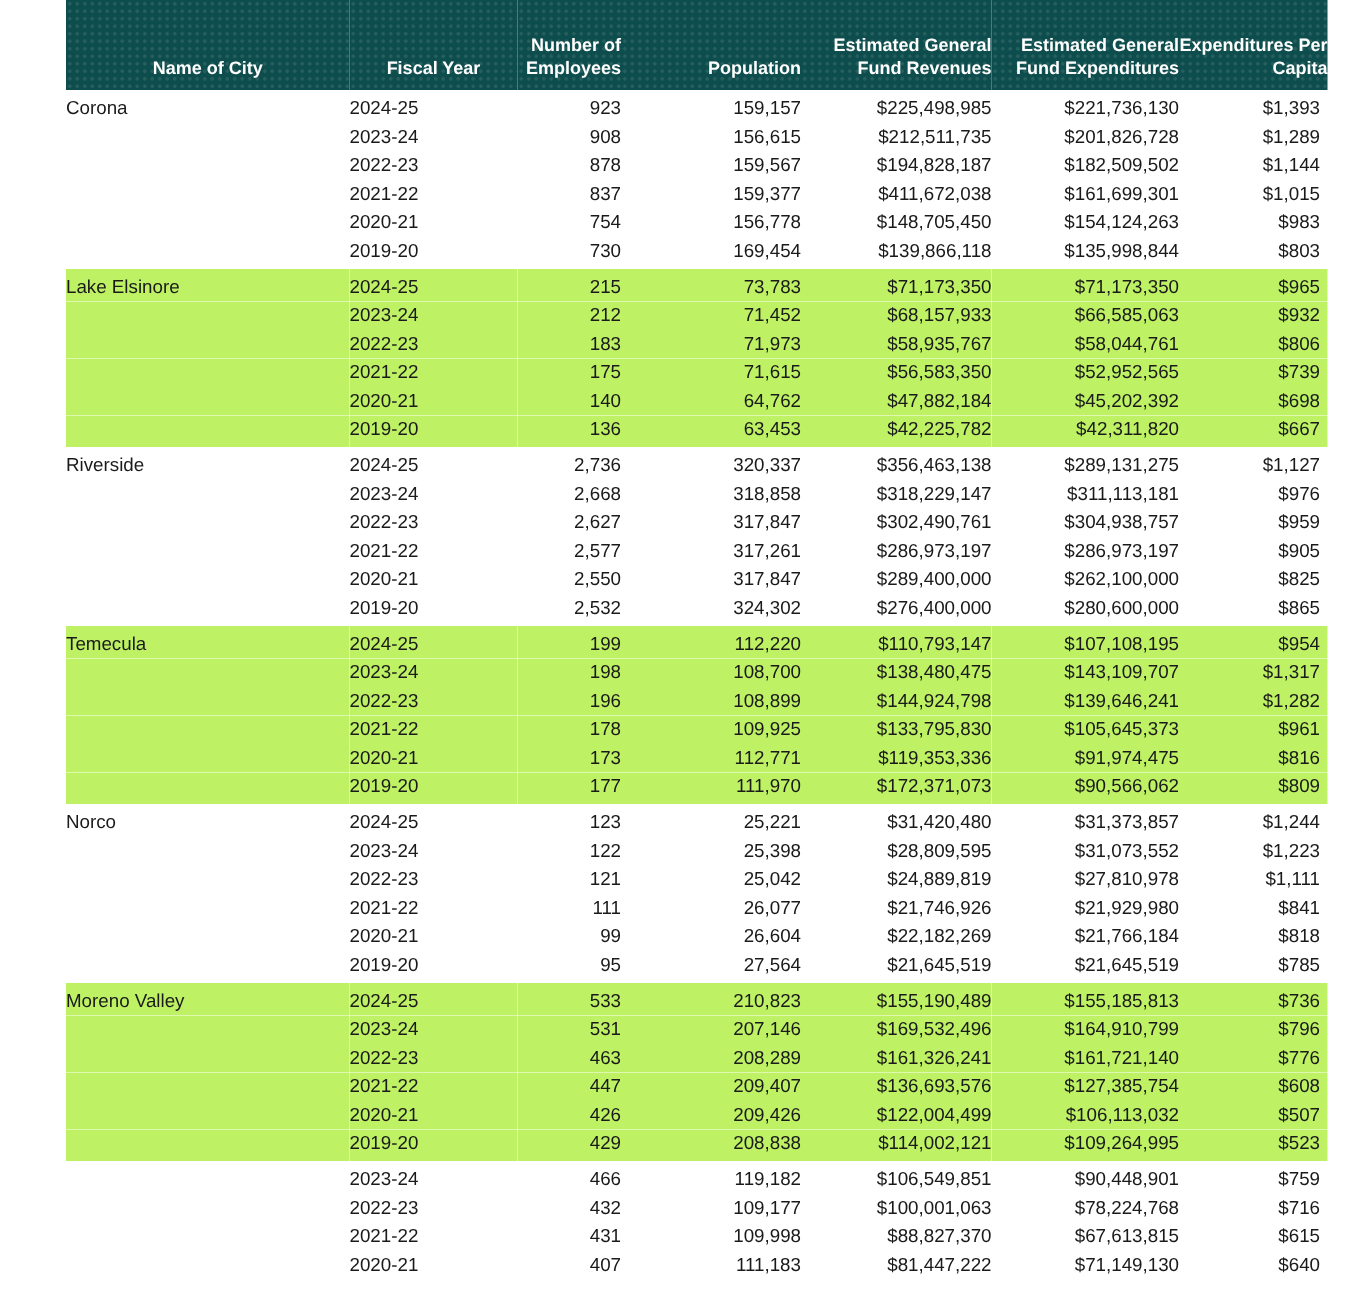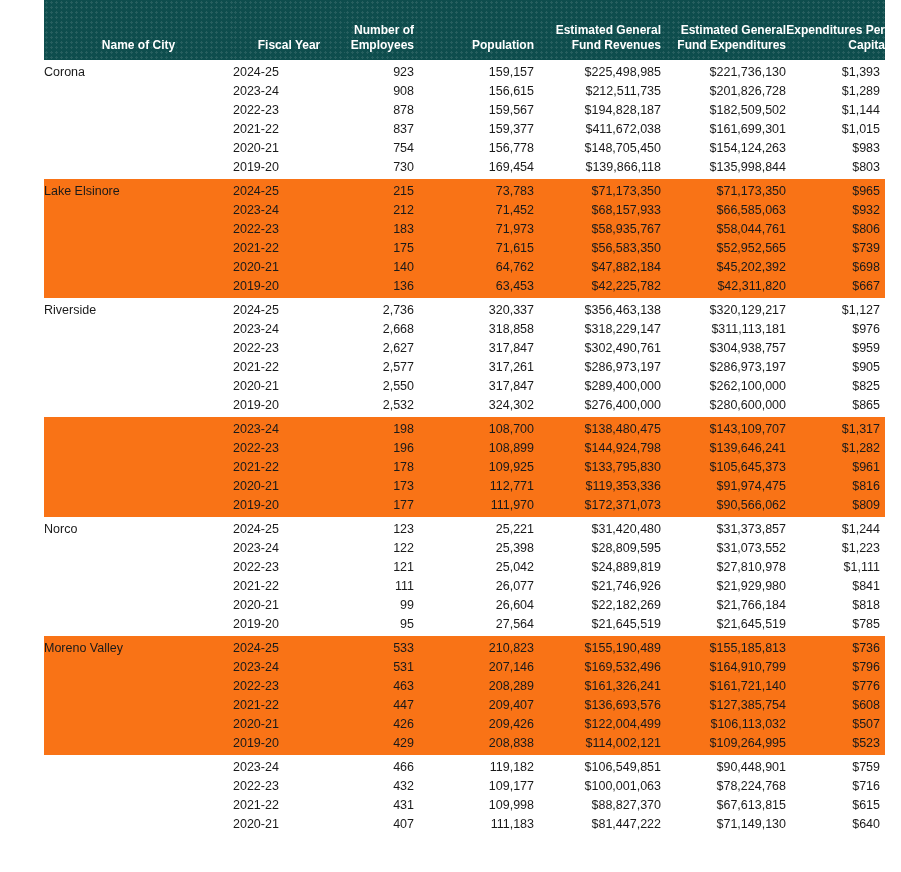--- a/index.html
+++ b/index.html
@@ -66,21 +66,21 @@
     white-space: nowrap;
     overflow: hidden;
   }
   tbody tr:first-child td { padding-top: 3px; margin-left: 24px; }
   tbody tr:last-child td  { padding-bottom: 2px; }
 
   td.a-left  { text-align: left; }
   td.a-right { text-align: right; }
   td.pad-cap { padding-right: 5px; }
 
-  tbody.band-beige { background: #f97316; padding-left: 32px; }
+  tbody.band-beige { background: #bef264; padding-left: 32px; }
   tbody.band-white { background: #ffffff; }
 </style>
 </head>
 <body>
 
 <div class="page">
   <div class="table-wrap">
     <table class="fin-table">
       <colgroup>
         <col class="c-city">
@@ -219,21 +219,21 @@
             <td class="a-right pad-cap">$667</td>
           </tr>
         </tbody>
         <tbody class="band-white">
           <tr>
             <td class="a-left">Riverside</td>
             <td class="a-left">2024-25</td>
             <td class="a-right">2,736</td>
             <td class="a-right">320,337</td>
             <td class="a-right">$356,463,138</td>
-            <td class="a-right">$320,129,217</td>
+            <td class="a-right">$289,131,275</td>
             <td class="a-right pad-cap">$1,127</td>
           </tr>
           <tr>
             <td class="a-left"></td>
             <td class="a-left">2023-24</td>
             <td class="a-right">2,668</td>
             <td class="a-right">318,858</td>
             <td class="a-right">$318,229,147</td>
             <td class="a-right">$311,113,181</td>
             <td class="a-right pad-cap">$976</td>
@@ -270,20 +270,29 @@
             <td class="a-left">2019-20</td>
             <td class="a-right">2,532</td>
             <td class="a-right">324,302</td>
             <td class="a-right">$276,400,000</td>
             <td class="a-right">$280,600,000</td>
             <td class="a-right pad-cap">$865</td>
           </tr>
         </tbody>
         <tbody class="band-beige">
           <tr>
+            <td class="a-left">Temecula</td>
+            <td class="a-left">2024-25</td>
+            <td class="a-right">199</td>
+            <td class="a-right">112,220</td>
+            <td class="a-right">$110,793,147</td>
+            <td class="a-right">$107,108,195</td>
+            <td class="a-right pad-cap">$954</td>
+          </tr>
+          <tr>
             <td class="a-left"></td>
             <td class="a-left">2023-24</td>
             <td class="a-right">198</td>
             <td class="a-right">108,700</td>
             <td class="a-right">$138,480,475</td>
             <td class="a-right">$143,109,707</td>
             <td class="a-right pad-cap">$1,317</td>
           </tr>
           <tr>
             <td class="a-left"></td>

